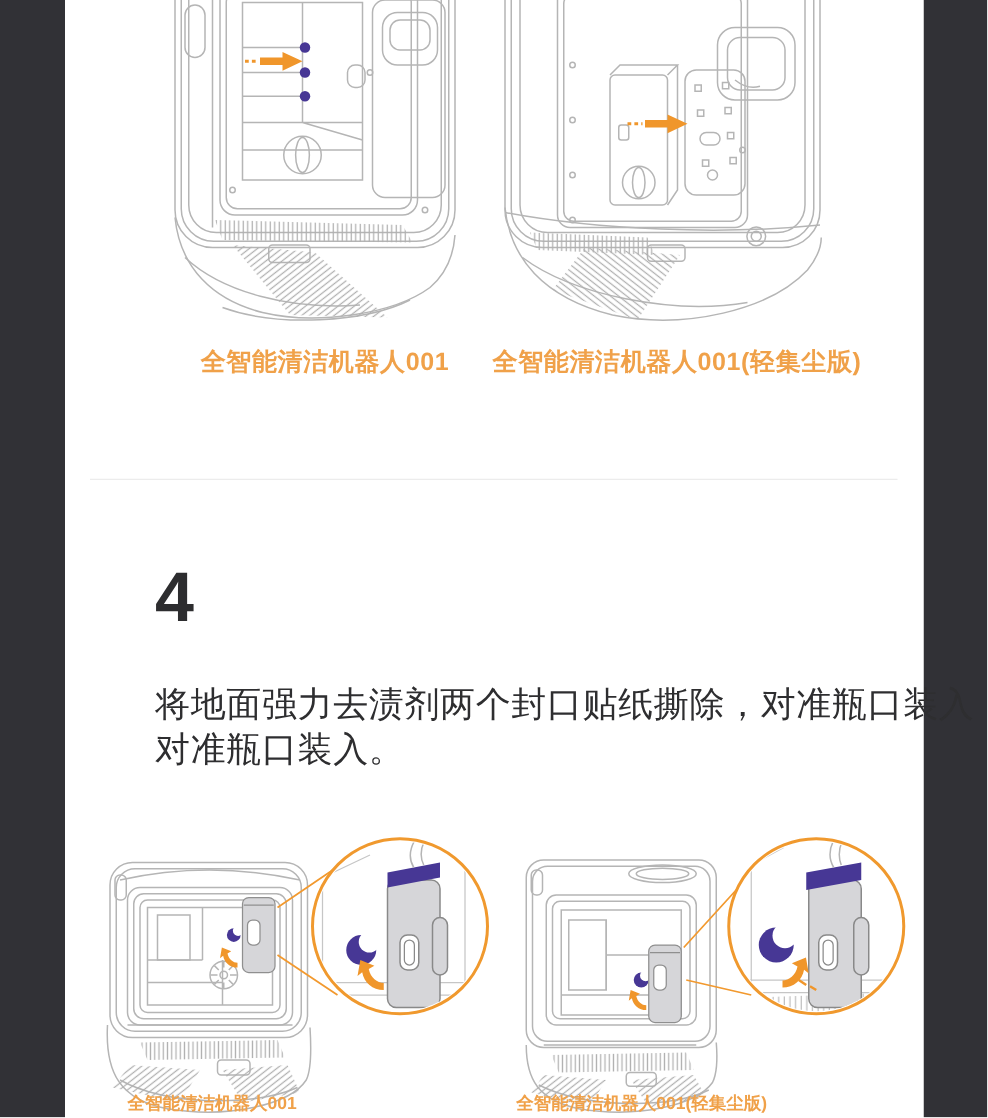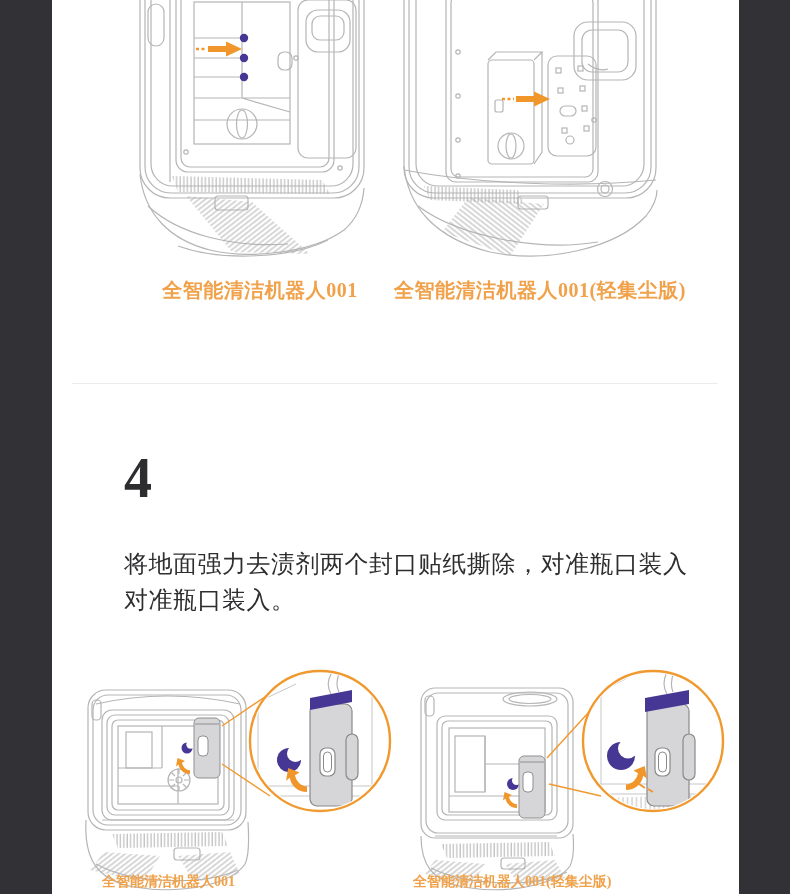--- a/index.html
+++ b/index.html
@@ -1,32 +1,32 @@
 <!DOCTYPE html>
 <html><head>
 <meta charset="utf-8">
 <style>
   html,body{margin:0;padding:0;background:#fff;}
   .page{position:relative;width:790px;height:894px;background:#ffffff;overflow:hidden;
-        font-family:Liberation Serif, serif;}
+        font-family:Liberation Sans, sans-serif;}
   .bar{position:absolute;top:0;height:894px;background:#313136;}
   .bar.left{left:0;width:52px;}
   .bar.right{left:739px;width:51px;}
   .illus{position:absolute;}
   .caption{position:absolute;color:#F0A149;white-space:nowrap;z-index:3;}
   .cap-top{top:279px;font-size:20px;font-weight:600;letter-spacing:0.5px;text-align:center;line-height:22px;}
   .cap-tl{left:139px;width:242px;}
   .cap-tr{left:394px;width:264px;}
   .cap-bot{top:874px;font-size:14px;font-weight:700;line-height:16px;}
   .cap-bl{left:102px;}
   .cap-br{left:413px;}
   .divider{position:absolute;left:72px;top:383px;width:646px;height:1px;background:#ececec;}
   .step-number{position:absolute;left:124px;top:450px;font-size:56px;line-height:56px;
                font-weight:700;color:#2d2d2f;}
-  .step-desc{position:absolute;left:124px;top:546px;font-size:24px;line-height:36px;
+  .step-desc{position:absolute;left:124px;top:546px;font-size:28px;line-height:36px;
              color:#2e2e30;letter-spacing:0.5px;}
 </style>
 </head>
 <body>
 
 <div class="page">
 
   <div class="bar left"></div>
   <div class="bar right"></div>
 

